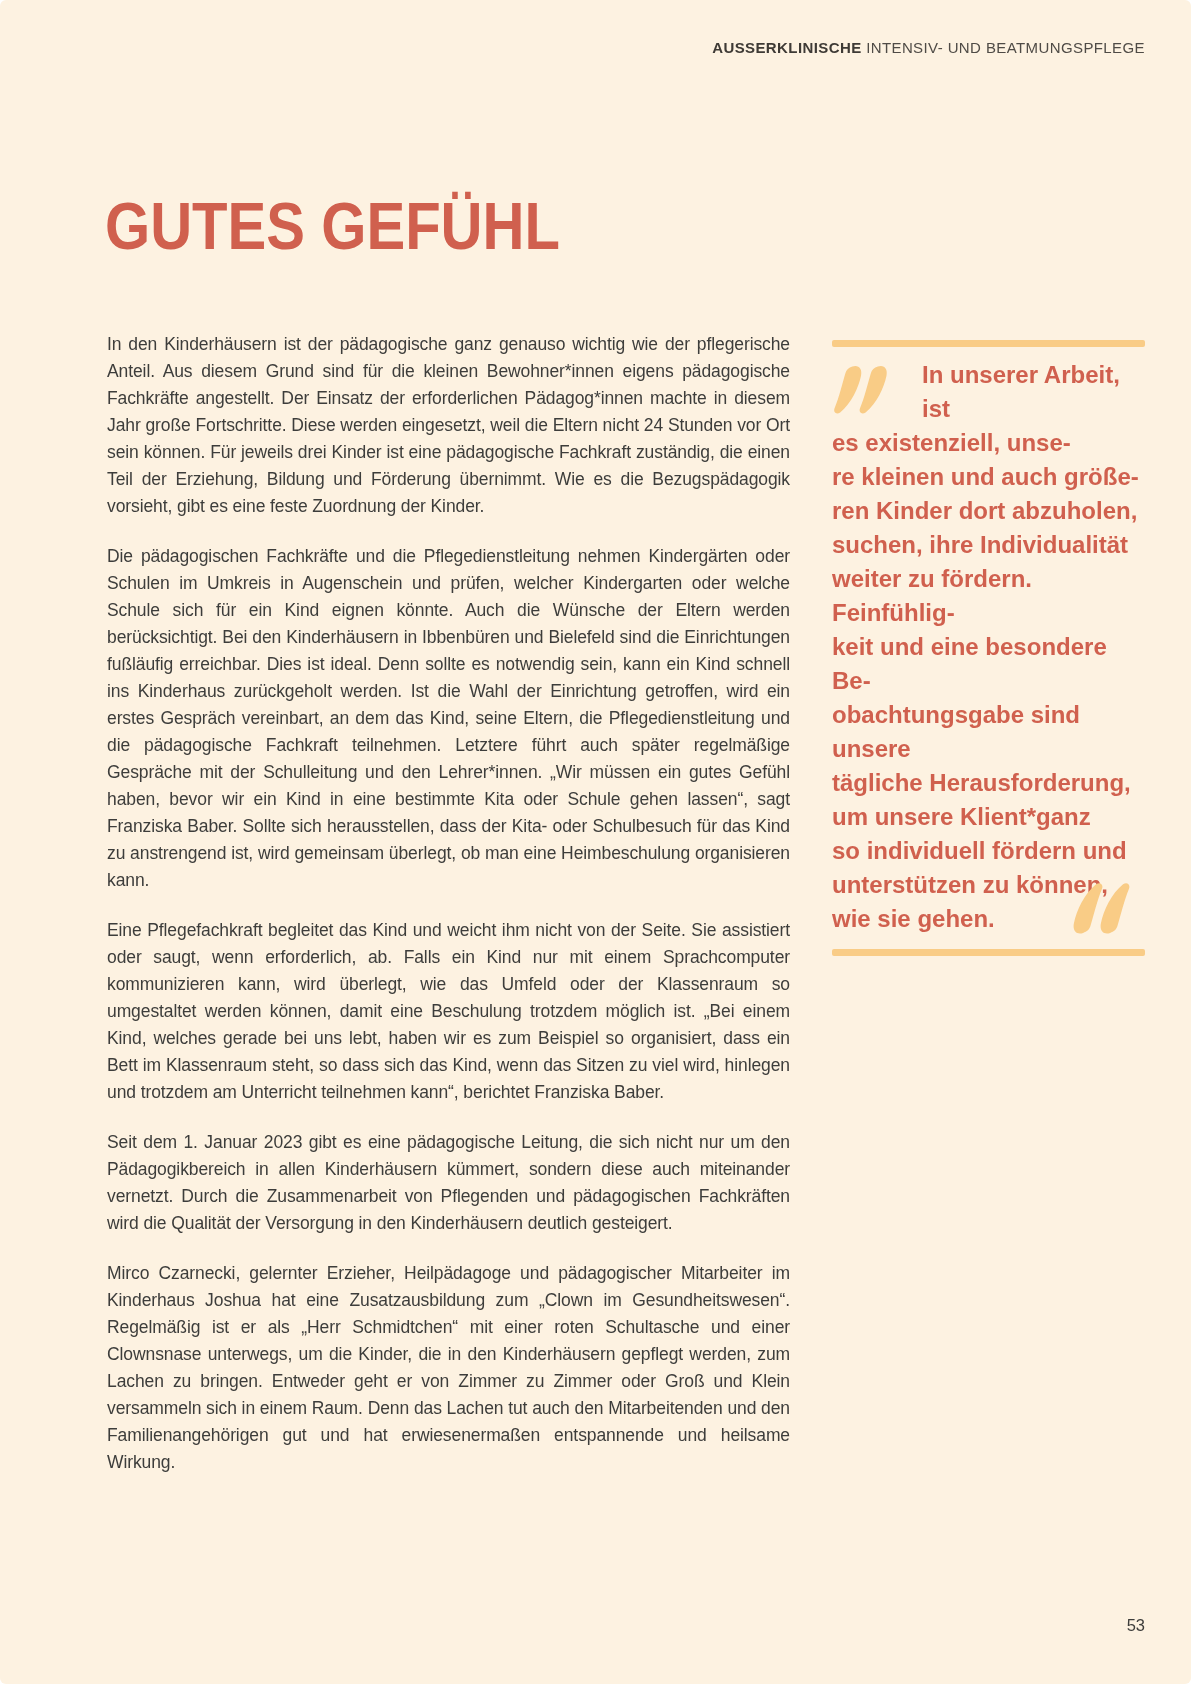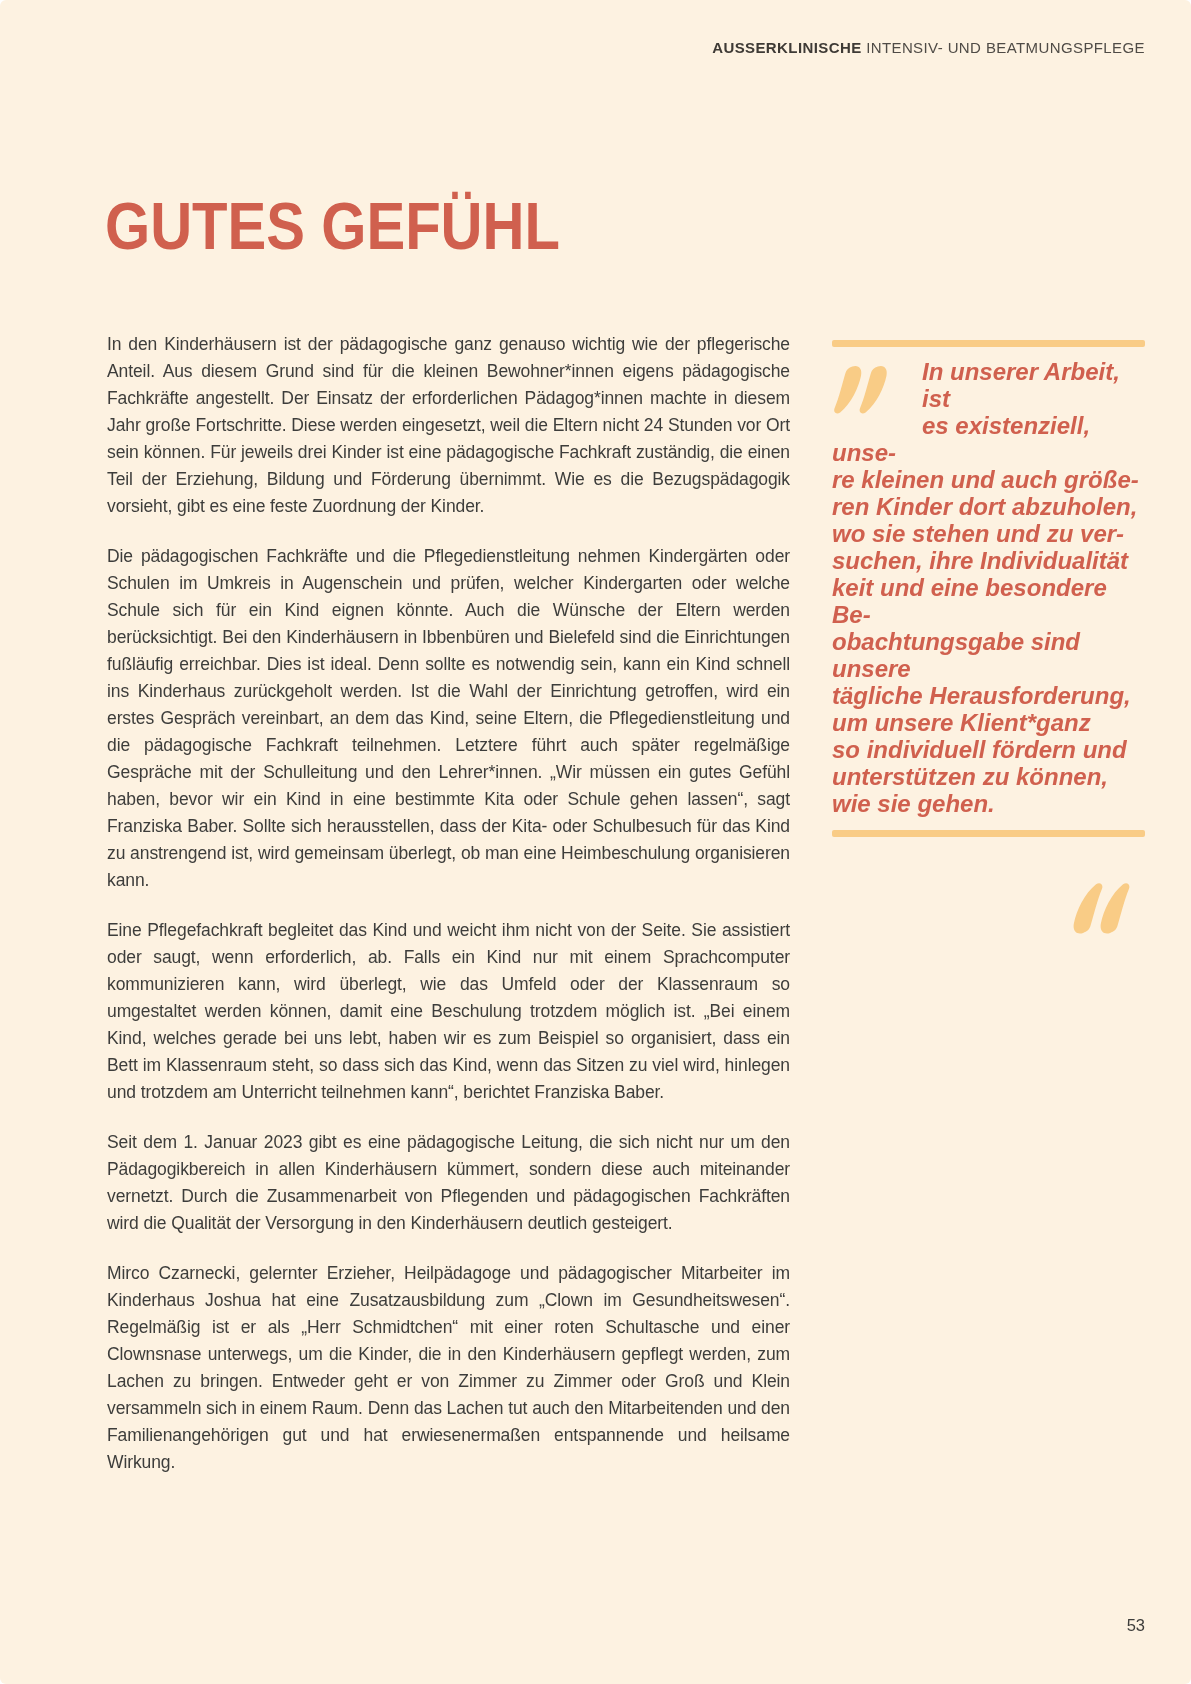--- a/index.html
+++ b/index.html
@@ -66,23 +66,22 @@
     width: 313px;
   }
   .rule {
     height: 7px;
     background: var(--accent-orange);
     border-radius: 2px;
   }
   .pullquote-text {
     margin-top: 11px;
     font-size: 24px;
-    line-height: 27px;
+    line-height: 34px;
     font-weight: 700;
-    font-style: italic;
     color: var(--accent-red);
   }
   .open-quote-wrap {
     float: left;
     width: 90px;
     height: 64px;
     color: var(--accent-orange);
   }
   .open-quote-wrap svg { display: block; margin-top: 6px; }
   .pullquote-line { display: block; }
@@ -139,22 +138,22 @@
       <span class="open-quote-wrap">
         <svg width="56" height="54" viewBox="0 0 110 100" fill="currentColor" aria-hidden="true">
           <path d="M40,2 C52,-2 60,6 57,20 C52,44 38,74 16,92 C9,97 2,92 5,84 C14,62 20,36 26,16 C28,8 33,4 40,2 Z"></path>
           <path d="M92,2 C104,-2 112,6 109,20 C104,44 90,74 68,92 C61,97 54,92 57,84 C66,62 72,36 78,16 C80,8 85,4 92,2 Z" transform="translate(-2,0)"></path>
         </svg>
       </span>
       <span class="pullquote-line">In unserer Arbeit, ist</span>
       <span class="pullquote-line">es existenziell, unse-</span>
       <span class="pullquote-line">re kleinen und auch größe-</span>
       <span class="pullquote-line">ren Kinder dort abzuholen,</span>
-      <span class="pullquote-line">wo sie stehen und zu ver-</span>
       <span class="pullquote-line">suchen, ihre Individualität</span>
+      <span class="pullquote-line">weiter zu fördern. Feinfühlig-</span>
       <span class="pullquote-line">keit und eine besondere Be-</span>
       <span class="pullquote-line">obachtungsgabe sind unsere</span>
       <span class="pullquote-line">tägliche Herausforderung,</span>
       <span class="pullquote-line">um unsere Klient*ganz</span>
       <span class="pullquote-line">so individuell fördern und</span>
       <span class="pullquote-line">unterstützen zu können,</span>
       <span class="pullquote-line">wie sie gehen.</span>
     </div>
 
 

